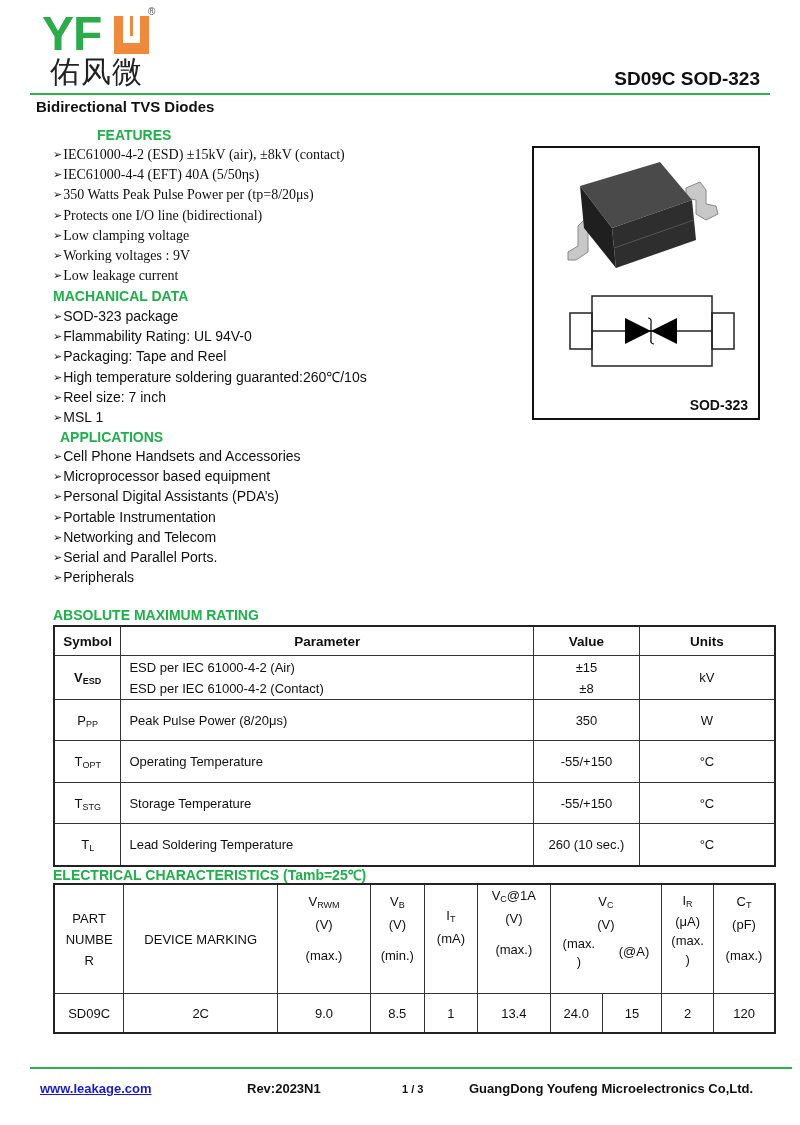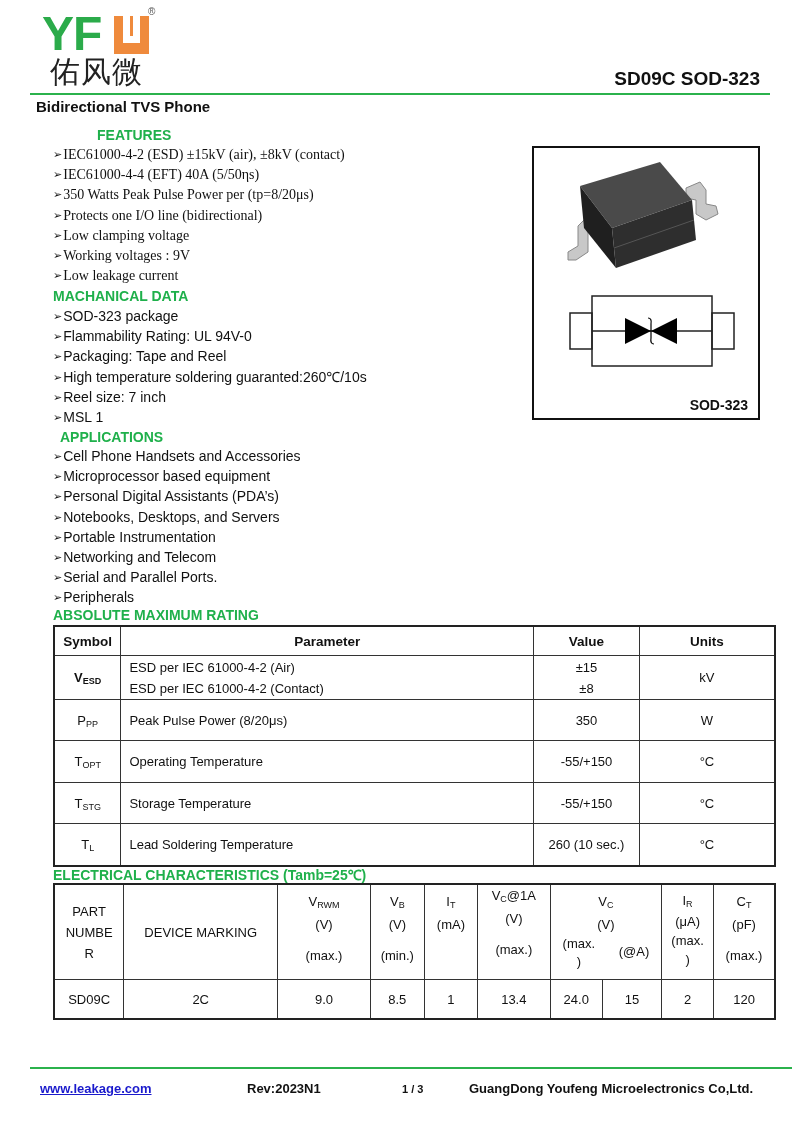--- a/index.html
+++ b/index.html
@@ -53,21 +53,21 @@
 <body>
 
 <div class="abs logo">
   <span class="yf">YF</span>
   <span class="u"></span>
   <span class="reg">®</span>
   <span class="cn">佑风微</span>
 </div>
 <div class="abs part-title">SD09C SOD-323</div>
 <div class="abs top-rule"></div>
-<div class="abs subtitle">Bidirectional TVS Phone</div>
+<div class="abs subtitle">Bidirectional TVS Diodes</div>
 
 <div class="abs sec-head" style="left:53px; top:127px;margin-left:44px;">FEATURES</div>
 <ul class="abs bullets" style="left:53px; top:145px;font-family:Liberation Serif, serif;">
   <li><span class="arrow">➢</span><span>IEC61000-4-2 (ESD) ±15kV (air), ±8kV (contact)</span></li>
   <li><span class="arrow">➢</span><span>IEC61000-4-4 (EFT) 40A (5/50ηs)</span></li>
   <li><span class="arrow">➢</span><span>350 Watts Peak Pulse Power per (tp=8/20μs)</span></li>
   <li><span class="arrow">➢</span><span>Protects one I/O line (bidirectional)</span></li>
   <li><span class="arrow">➢</span><span>Low clamping voltage</span></li>
   <li><span class="arrow">➢</span><span>Working voltages : 9V</span></li>
   <li><span class="arrow">➢</span><span>Low leakage current</span></li>
@@ -81,21 +81,20 @@
   <li><span class="arrow">➢</span><span>High temperature soldering guaranted:260℃/10s</span></li>
   <li><span class="arrow">➢</span><span>Reel size: 7 inch</span></li>
   <li><span class="arrow">➢</span><span>MSL 1</span></li>
 </ul>
 
 <div class="abs sec-head" style="left:60px; top:429px;">APPLICATIONS</div>
 <ul class="abs bullets" style="left:53px; top:446px;">
   <li><span class="arrow">➢</span><span>Cell Phone Handsets and Accessories</span></li>
   <li><span class="arrow">➢</span><span>Microprocessor based equipment</span></li>
   <li><span class="arrow">➢</span><span>Personal Digital Assistants (PDA’s)</span></li>
-  <li><span class="arrow">➢</span><span>Notebooks, Desktops, and Servers</span></li>
   <li><span class="arrow">➢</span><span>Portable Instrumentation</span></li>
   <li><span class="arrow">➢</span><span>Networking and Telecom</span></li>
   <li><span class="arrow">➢</span><span>Serial and Parallel Ports.</span></li>
   <li><span class="arrow">➢</span><span>Peripherals</span></li>
 </ul>
 
 <div class="abs pkg-box">
   <svg width="224" height="270" viewBox="0 0 224 270">
 
     <path d="M52 70 L44 78 L44 98 L34 104 L34 112 L42 112 L54 104 L54 84 L62 78 Z" fill="#c8c8c8" stroke="#888" stroke-width="1"></path>
@@ -199,21 +198,21 @@
     <td style="vertical-align:top; padding-top:6px">
           <div><span>V</span><span class="sub">RWM</span></div>
           <div>(V)</div>
           <div style="margin-top:10px">(max.)</div>
         </td>
     <td style="vertical-align:top; padding-top:6px">
           <div><span>V</span><span class="sub">B</span></div>
           <div>(V)</div>
           <div style="margin-top:10px">(min.)</div>
         </td>
-    <td style="vertical-align:top; padding-top:6px">
+    <td style="vertical-align:top; padding-top:20px">
           <div><span>I</span><span class="sub">T</span></div>
           <div>(mA)</div>
         </td>
     <td style="vertical-align:top; ">
           <div><span>V</span><span class="sub">C</span><span>@1A</span></div>
           <div>(V)</div>
           <div style="margin-top:10px">(max.)</div>
         </td>
     <td colspan="2" style="vertical-align:top; padding-top:6px; position:relative">
       <div><span>V</span><span class="sub">C</span></div>

